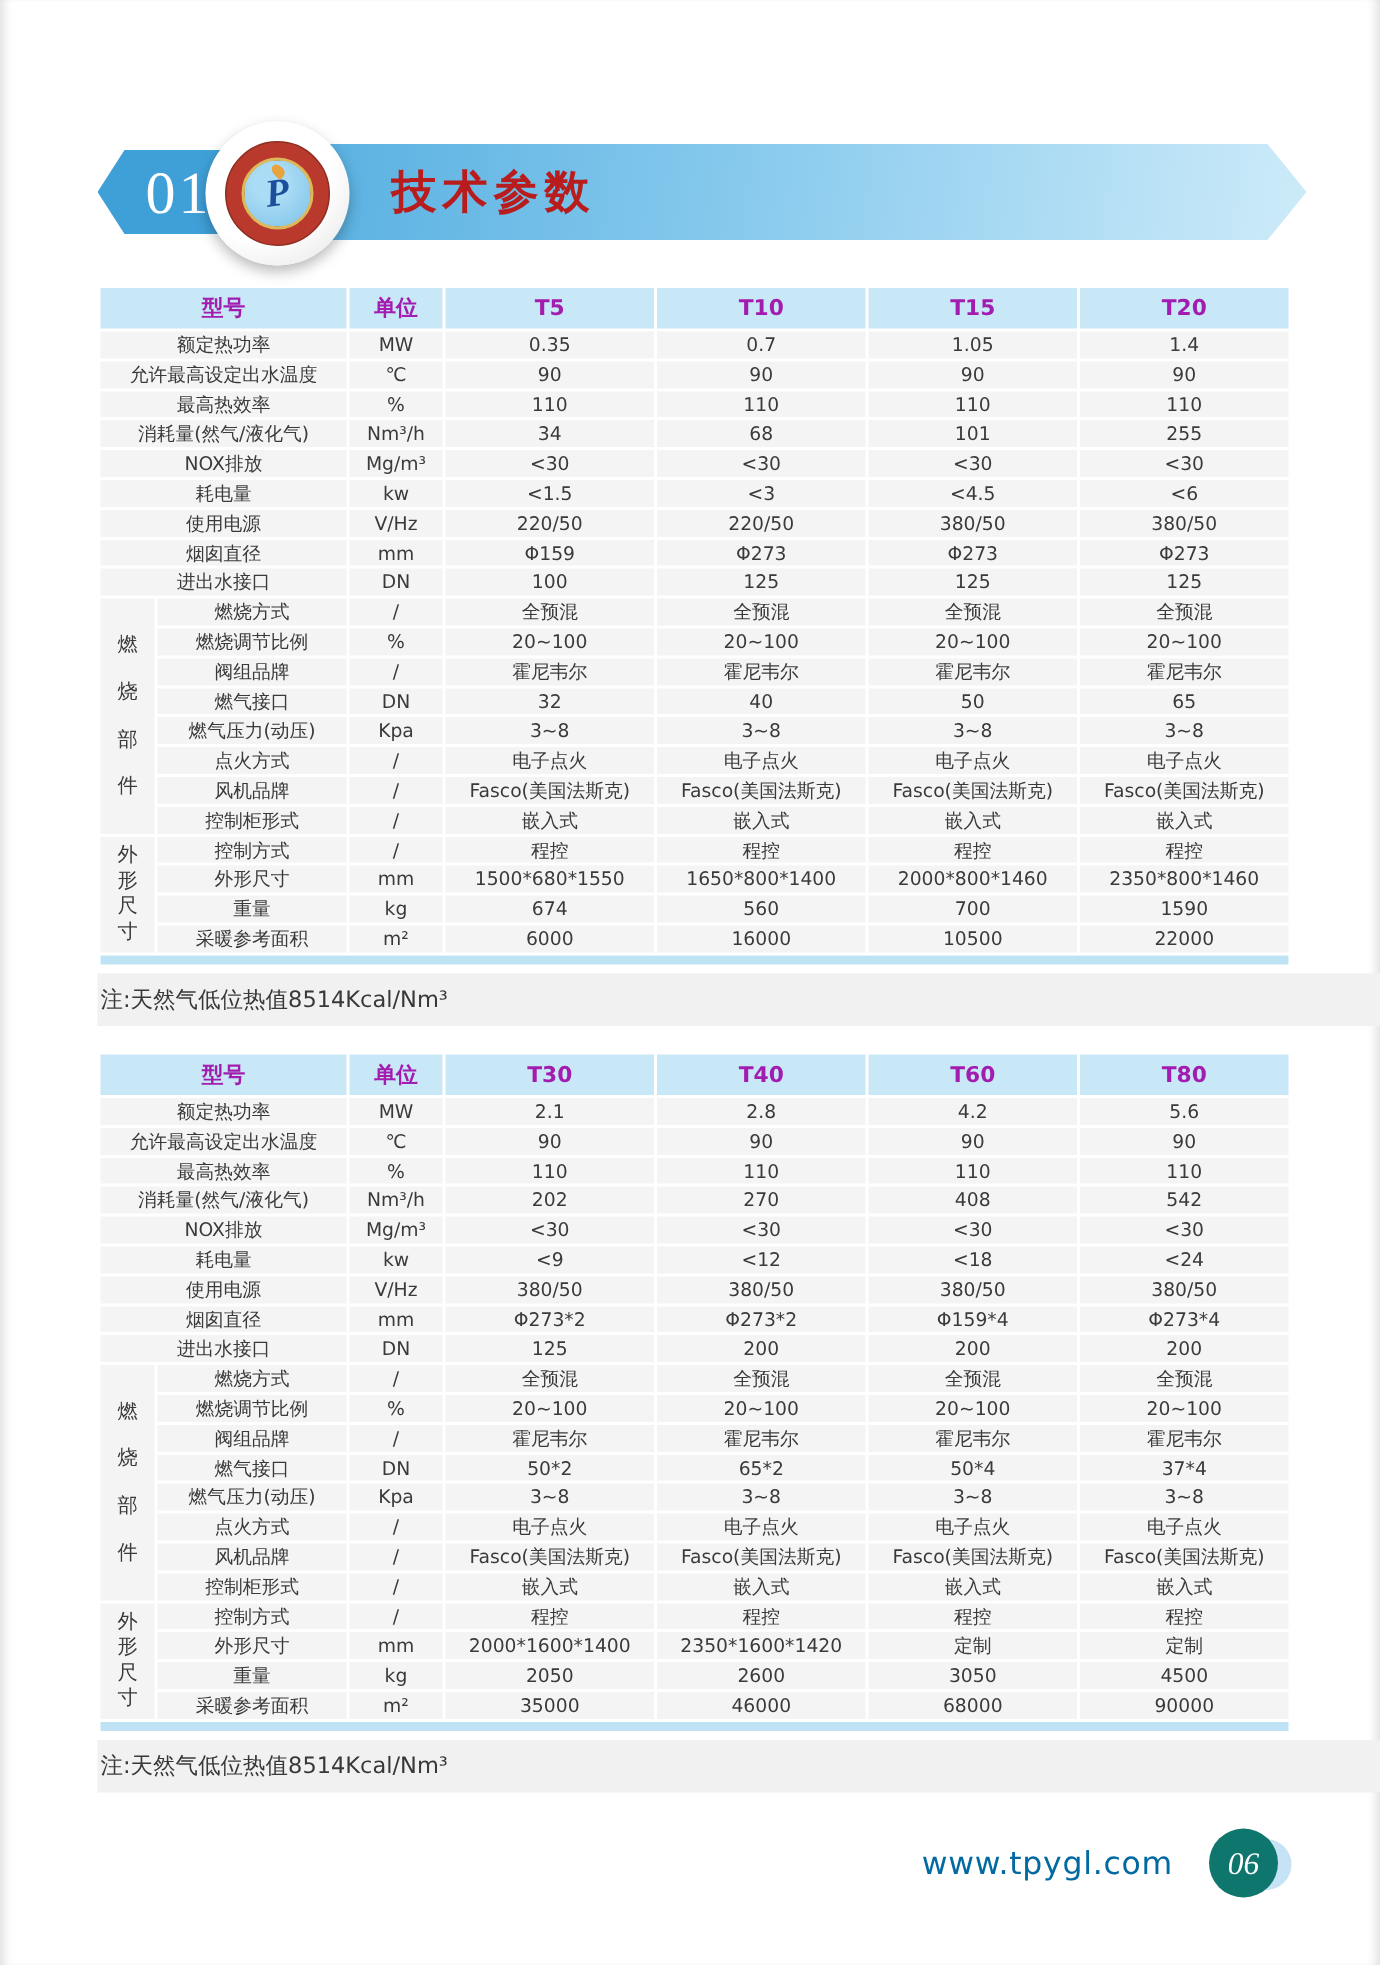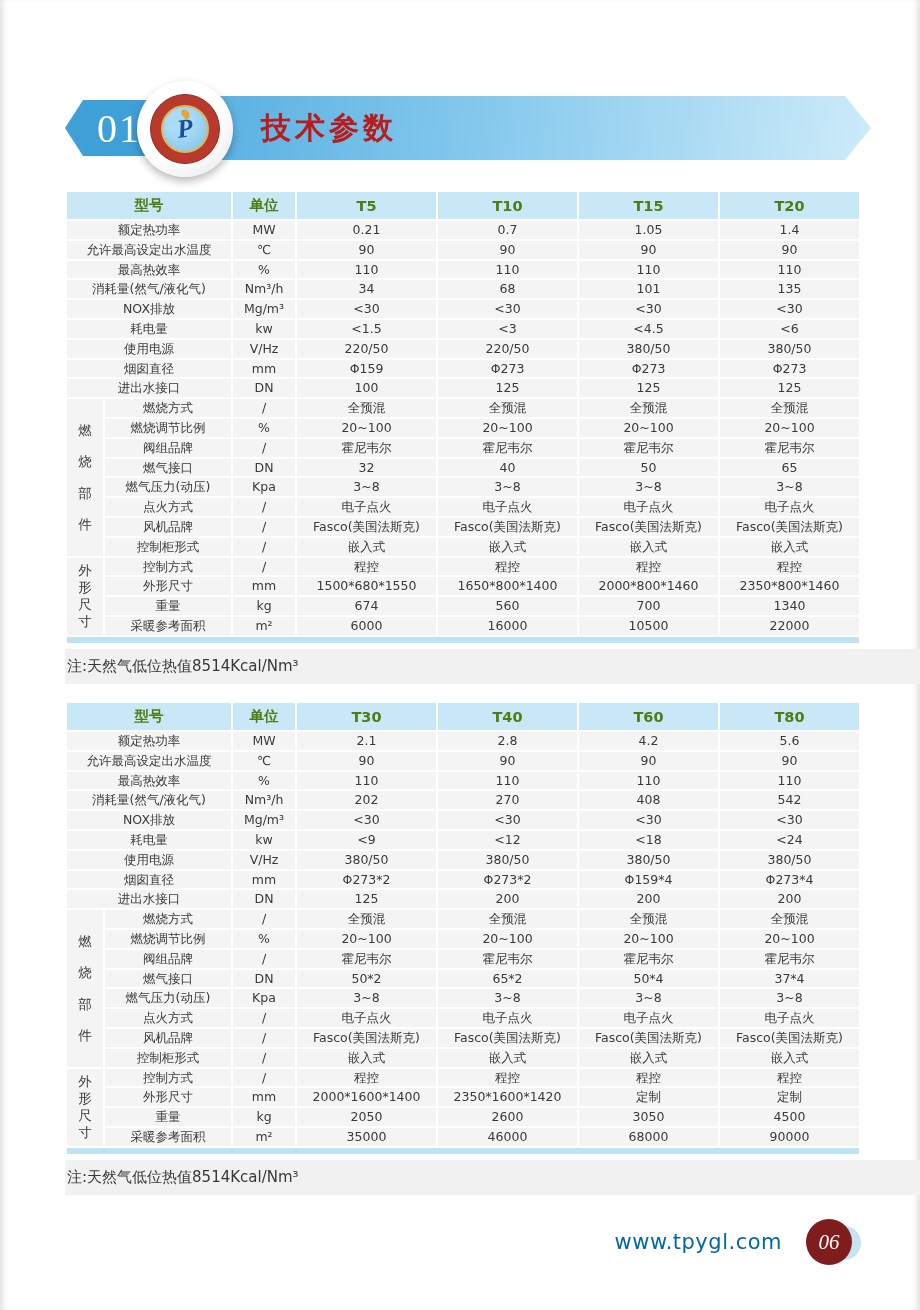--- a/index.html
+++ b/index.html
@@ -55,21 +55,21 @@
   }
   .logo .flame {
     position:absolute; left:45px; top:28px; width:7px; height:10px;
     background:#e8a33c; border-radius:50% 50% 50% 0; transform:rotate(-45deg);
   }
   
   .spec { position:absolute; left:65px; width:790px; border-collapse:separate; border-spacing:2px; table-layout:fixed; }
   .spec.t1 { top:190px; }
   .spec.t2 { top:701px; }
   .spec th {
-    background:#c9e8f7; height:27px; font-size:14.5px; font-weight:bold; color:#4d7c0f;
+    background:#c9e8f7; height:27px; font-size:14.5px; font-weight:bold; color:#a21caf;
     text-align:center; vertical-align:middle; padding:0;
   }
   .spec td {
     background:#f4f4f4; height:17.8px; font-size:12.5px; color:#3a3a3a;
     text-align:center; vertical-align:middle; padding:0; line-height:1.1;
   }
   .spec td.group { background:#f4f4f4; }
   .spec td.strip { background:#bfe3f4; height:6px; }
   .vtext { display:flex; flex-direction:column; justify-content:space-evenly; align-items:center;
     margin:0 auto; font-size:13.5px; color:#3a3a3a; }
@@ -87,21 +87,21 @@
     position:absolute; right:138px; top:14px; font-size:21px; color:#0369a1; letter-spacing:.5px;
   }
   .pg-light {
     position:absolute; left:827px; top:10px; width:34px; height:34px; border-radius:50%;
     background:#c5e3f4; display:flex; align-items:center; justify-content:center;
     font-family:"Liberation Serif","DejaVu Serif",serif; font-style:italic;
     font-size:16px; color:#6e9cc4;
   }
   .pg-dark {
     position:absolute; left:806px; top:3px; width:46px; height:46px; border-radius:50%;
-    background:#7f1d1d; display:flex; align-items:center; justify-content:center;
+    background:#0f766e; display:flex; align-items:center; justify-content:center;
     font-family:"Liberation Serif","DejaVu Serif",serif; font-style:italic;
     font-size:21px; color:#ffffff;
   }
 </style>
 </head>
 <body>
 
 <div class="page">
 
   <div class="banner">
@@ -137,21 +137,21 @@
           <th>T5</th>
           <th>T10</th>
           <th>T15</th>
           <th>T20</th>
         </tr>
       </thead>
     <tbody>
         <tr>
           <td colspan="2">额定热功率</td>
           <td>MW</td>
-          <td>0.21</td>
+          <td>0.35</td>
           <td>0.7</td>
           <td>1.05</td>
           <td>1.4</td>
         </tr>
         <tr>
           <td colspan="2">允许最高设定出水温度</td>
           <td>℃</td>
           <td>90</td>
           <td>90</td>
           <td>90</td>
@@ -164,21 +164,21 @@
           <td>110</td>
           <td>110</td>
           <td>110</td>
         </tr>
         <tr>
           <td colspan="2">消耗量(然气/液化气)</td>
           <td>Nm³/h</td>
           <td>34</td>
           <td>68</td>
           <td>101</td>
-          <td>135</td>
+          <td>255</td>
         </tr>
         <tr>
           <td colspan="2">NOX排放</td>
           <td>Mg/m³</td>
           <td>&lt;30</td>
           <td>&lt;30</td>
           <td>&lt;30</td>
           <td>&lt;30</td>
         </tr>
         <tr>
@@ -308,21 +308,21 @@
           <td>1650*800*1400</td>
           <td>2000*800*1460</td>
           <td>2350*800*1460</td>
         </tr>
         <tr>
           <td>重量</td>
           <td>kg</td>
           <td>674</td>
           <td>560</td>
           <td>700</td>
-          <td>1340</td>
+          <td>1590</td>
         </tr>
         <tr>
           <td>采暖参考面积</td>
           <td>m²</td>
           <td>6000</td>
           <td>16000</td>
           <td>10500</td>
           <td>22000</td>
         </tr>
         <tr>

